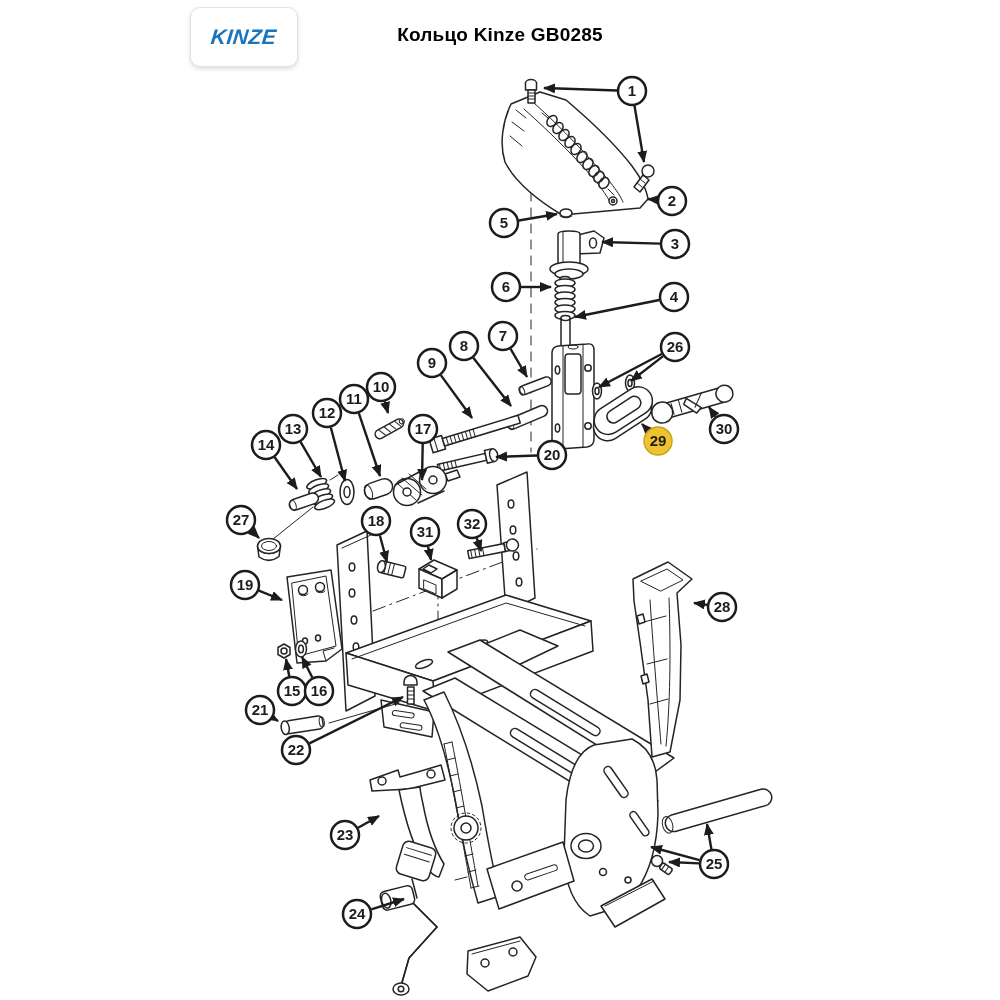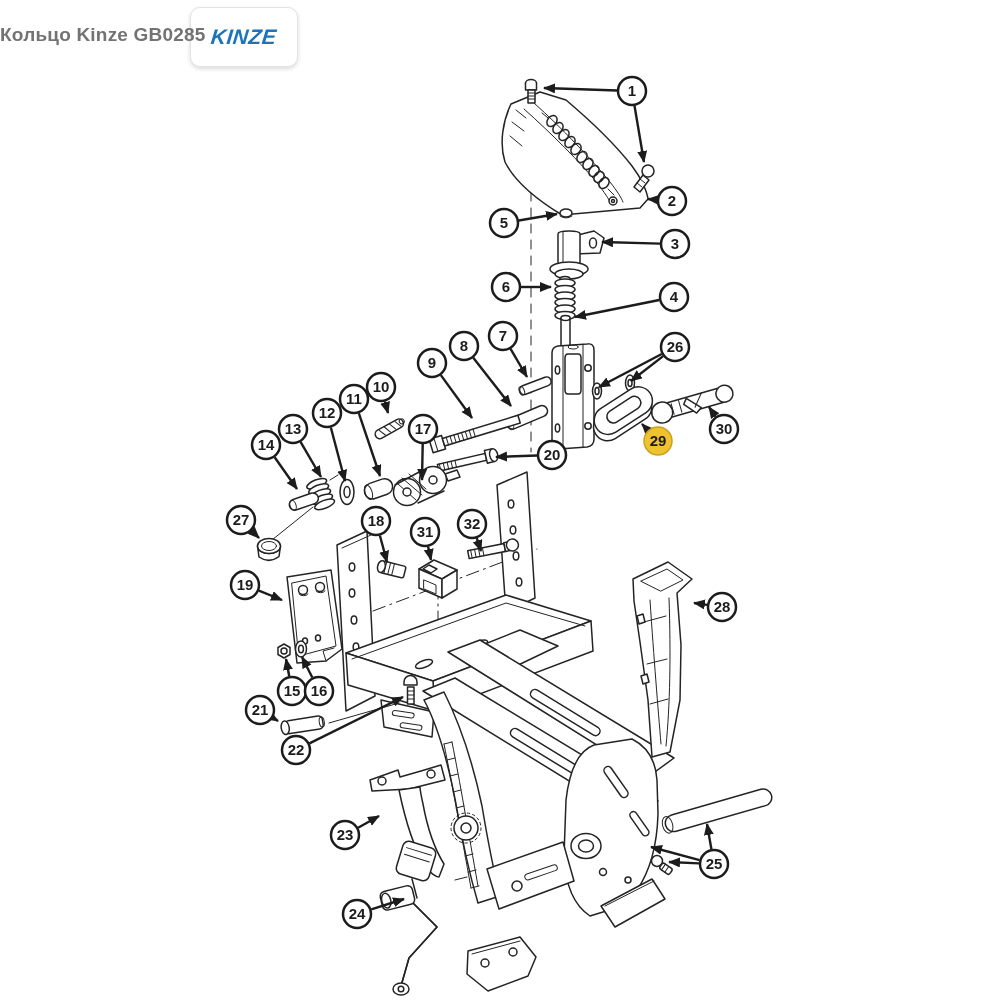--- a/index.html
+++ b/index.html
@@ -3,22 +3,22 @@
 <meta charset="utf-8">
 <style>
   html,body{margin:0;padding:0;background:#fff;}
   #screen{position:relative;width:1000px;height:1000px;background:#fff;overflow:hidden;
           font-family:"Liberation Sans",sans-serif;}
   .logo-card{position:absolute;left:190px;top:7px;width:106px;height:58px;background:#fff;
              border:1px solid #e3e3e3;border-radius:10px;box-shadow:0 2px 4px rgba(0,0,0,.14);
              display:flex;align-items:center;justify-content:center;}
   .logo-text{font-size:21px;font-weight:800;font-style:italic;color:#1b74bc;
              letter-spacing:.5px;transform:skewX(-6deg);}
-  .page-title{position:absolute;left:0;right:0;top:24px;
-              font-size:19px;font-weight:700;color:#737373;letter-spacing:.2px;}
+  .page-title{position:absolute;left:0;right:0;top:24px;text-align:center;
+              font-size:19px;font-weight:700;color:#000000;letter-spacing:.2px;}
   svg#diagram{position:absolute;left:0;top:0;}
   
   #art path,#art rect,#art circle,#art ellipse,#art line,#art polyline{
       stroke:#242424;stroke-width:1.5;fill:none;stroke-linejoin:round;stroke-linecap:round;}
   #art .f{fill:#ffffff;}
   #art .t{stroke-width:1;}
   #callouts text{font-family:"Liberation Sans",sans-serif;font-weight:700;font-size:15px;
       fill:#1c1c1c;text-anchor:middle;}
 </style>
 </head>

